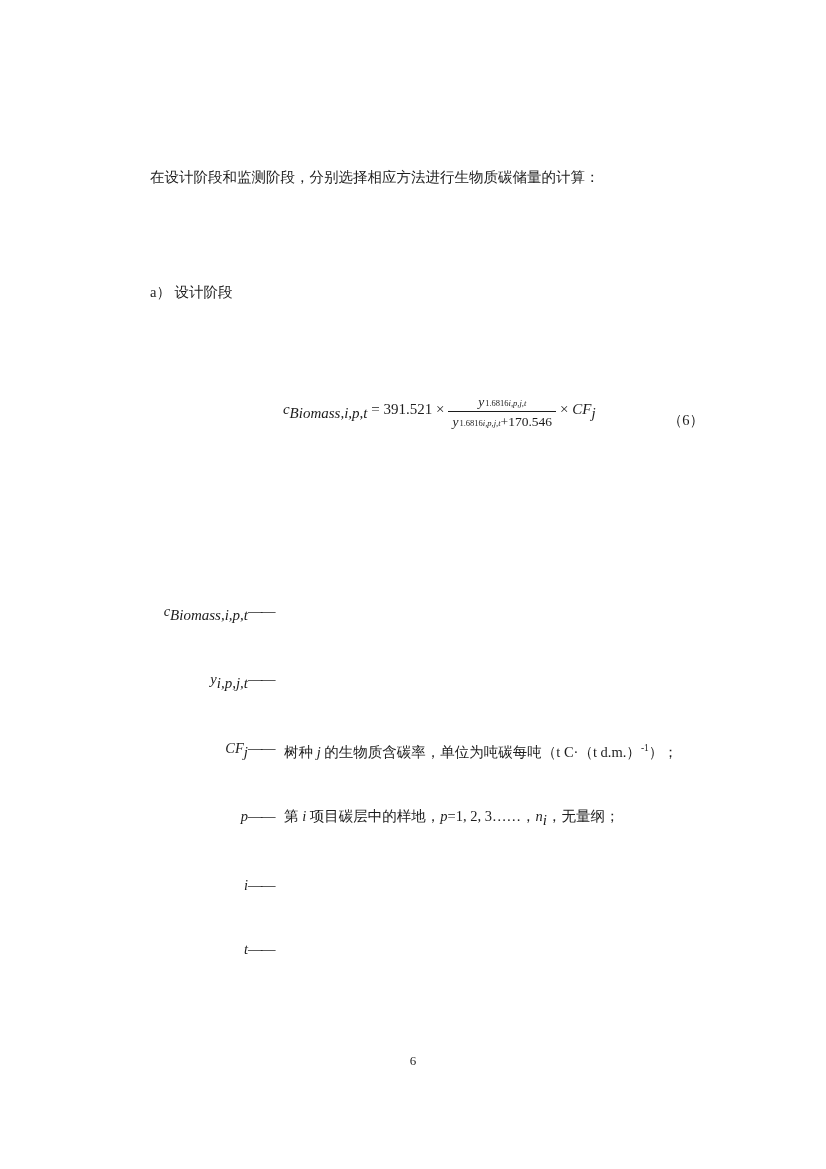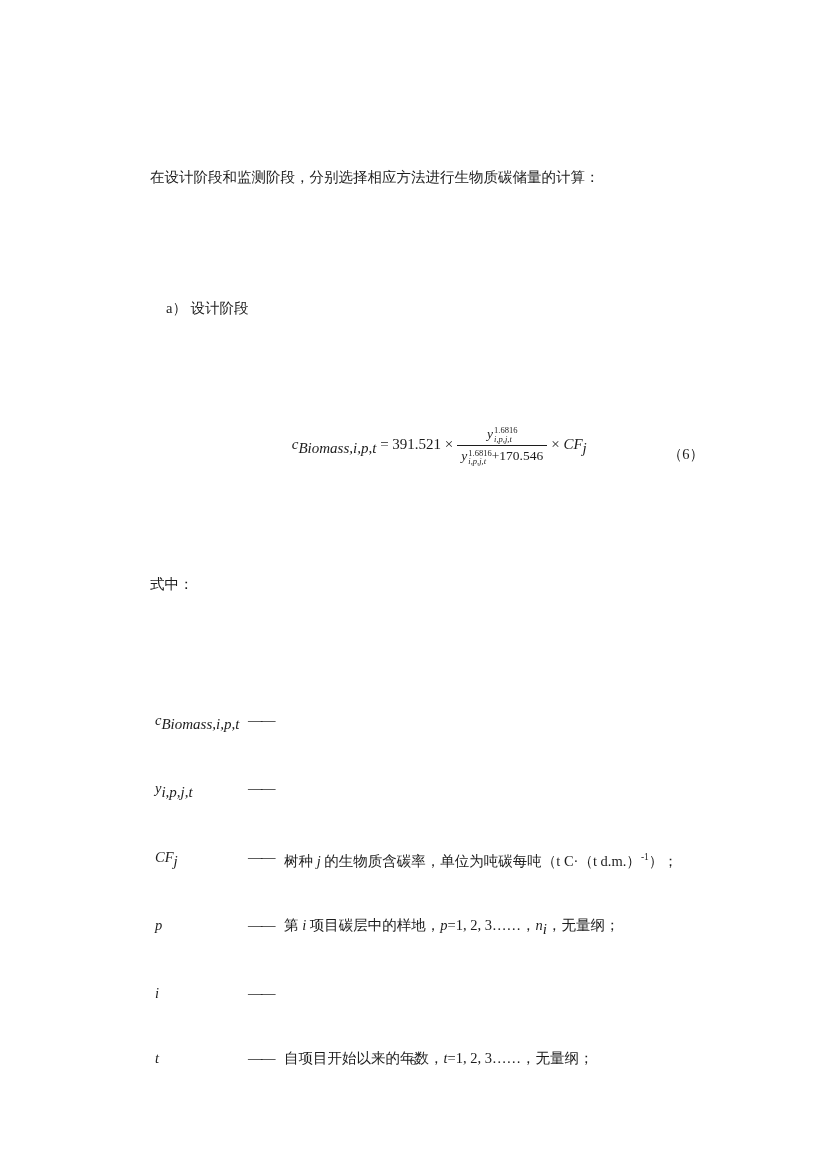--- a/index.html
+++ b/index.html
@@ -10,52 +10,52 @@
     font-family:"Liberation Serif","DejaVu Serif",serif;
     color:#1c1c1c;
     overflow:hidden;
   }
   .content{
     position:absolute;left:150px;top:97px;width:556px;
     font-size:14.5px;line-height:23px;
     white-space:pre-wrap;
   }
   .para{margin:0;}
-  .heading{margin:16px;}
+  .heading{margin:0;}
   i{font-family:"Liberation Serif","DejaVu Serif",serif;}
   sub{font-size:15px;}
   sup{font-size:9.5px;}
   
   .formula-row{
     position:relative;text-align:center;
     margin:3px 0;line-height:normal;
     font-size:15px;
   }
   .eq-num{
     position:absolute;right:2px;top:50%;transform:translateY(-50%);
     font-size:14.5px;
   }
   .frac{
     display:inline-block;vertical-align:middle;text-align:center;
     margin:0 4px;font-size:13.5px;line-height:15px;
   }
   .frac .num{display:block;border-bottom:1px solid #1c1c1c;padding:1px 4px 2px;}
   .frac .den{display:block;padding:2px 4px 0;}
   .supsub{
-    display:inline-flex;flex-direction:column;align-items:flex-start;
+    display:inline-flex;flex-direction:row;align-items:flex-start;
     vertical-align:middle;font-size:8.5px;line-height:8.5px;margin-left:1px;
   }
   .supsub .ss-top{display:block;}
   .supsub .ss-bot{display:block;}
   
   .def-list{margin:0;}
   .def-row{display:flex;align-items:flex-start;}
   .list-a{line-height:21.5px;}
   .def-term{padding-left:5px;box-sizing:border-box;}
-  .list-a .def-term{flex:0 0 98px;}
+  .list-a .def-term{flex:0 0 98px;text-align:right;}
   .def-dash{flex:0 0 36px;letter-spacing:-1.5px;}
   .def-desc{flex:1;}
   .where{margin:1px 0 2px;}
   
   .page-number{
     position:absolute;left:0;right:0;top:1053px;
     text-align:center;font-size:13px;
   }
 </style>
 </head>
@@ -67,29 +67,28 @@
     <p class="para">在设计阶段和监测阶段，分别选择相应方法进行生物质碳储量的计算：</p>
 
     
     <p class="heading">a） 设计阶段</p>
 
     <div class="formula-row">
       <span class="math"><span><i>c<sub>Biomass,i,p,t</sub></i> = 391.521 ×</span><span class="frac"><span class="num"><span><i>y</i></span><span class="supsub"><span class="ss-top">1.6816</span><span class="ss-bot"><i>i,p,j,t</i></span></span></span><span class="den"><span><i>y</i></span><span class="supsub"><span class="ss-top">1.6816</span><span class="ss-bot"><i>i,p,j,t</i></span></span><span>+170.546</span></span></span><span>× <i>CF<sub>j</sub></i></span></span>
       <span class="eq-num">（6）</span>
     </div>
 
-    <p class="para where">式中：</p>
 
     <div class="def-list list-a">
       <div class="def-row"><span class="def-term"><i>c<sub>Biomass,i,p,t</sub></i></span><span class="def-dash">——</span></div>
       <div class="def-row"><span class="def-term"><i>y<sub>i,p,j,t</sub></i></span><span class="def-dash">——</span></div>
       <div class="def-row"><span class="def-term"><i>CF<sub>j</sub></i></span><span class="def-dash">——</span><span class="def-desc">树种 <i>j</i> 的生物质含碳率，单位为吨碳每吨（t C·（t d.m.）<sup>-1</sup>）；</span></div>
       <div class="def-row"><span class="def-term"><i>p</i></span><span class="def-dash">——</span><span class="def-desc">第 <i>i</i> 项目碳层中的样地，<i>p</i>=1, 2, 3……，<i>n<sub>i</sub></i>，无量纲；</span></div>
       <div class="def-row"><span class="def-term"><i>i</i></span><span class="def-dash">——</span></div>
-      <div class="def-row"><span class="def-term"><i>t</i></span><span class="def-dash">——</span><span class="def-desc">自项目开始以来的年数，<i>t</i>=1, 2, 3……，无量纲；</span></div>
+      <div class="def-row"><span class="def-term"><i>t</i></span><span class="def-dash">——</span></div>
       
     </div>
 
     
 
     
     
     
 
     

